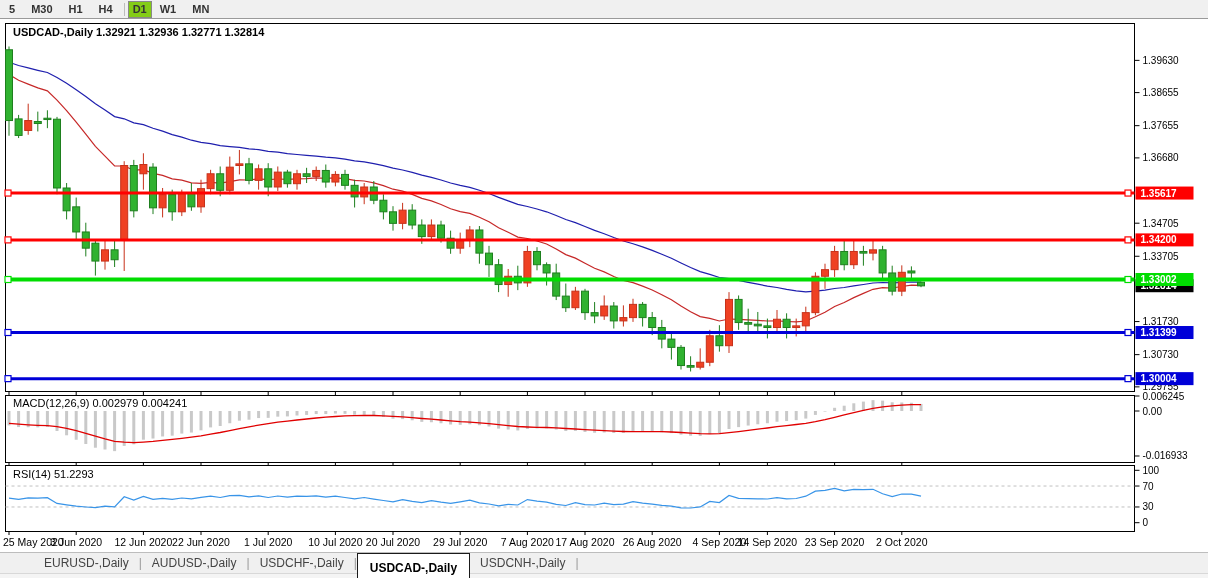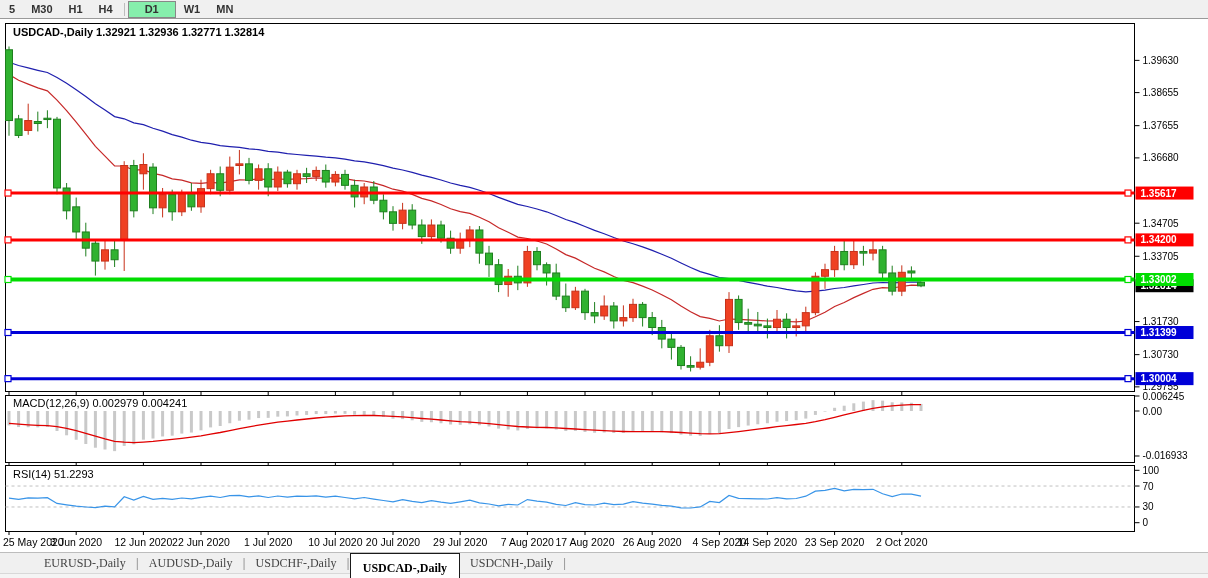--- a/index.html
+++ b/index.html
@@ -1,27 +1,27 @@
 <!DOCTYPE html>
 <html><head>
 <meta charset="utf-8">
 <style>
   html,body{margin:0;padding:0;background:#ffffff;}
   .screen{position:relative;width:1208px;height:578px;background:#ffffff;overflow:hidden;
           font-family:"Liberation Sans",sans-serif;}
   .toolbar{height:18px;background:#f0f0f0;border-bottom:1px solid #9a9a9a;display:flex;
            align-items:center;font-size:11px;font-weight:bold;color:#333;padding-left:1px;}
   .tf-btn{padding:0 8px;line-height:15px;cursor:default;}
-  .tf-btn.active{background:#86efac;border:1px solid #888;padding:0 16px;}
+  .tf-btn.active{background:#84cc16;border:1px solid #888;padding:0 4px;}
   .tf-sep{width:1px;height:13px;background:#bdbdbd;margin:0 3px;}
   .chartarea{position:relative;width:1208px;height:533px;background:#ffffff;}
   svg text{font-family:"Liberation Sans",sans-serif;}
   .tabbar{height:20px;background:#f0f0f0;border-top:1px solid #bdbdbd;display:flex;
           align-items:stretch;font-size:12px;color:#444;padding-left:34px;}
-  .tab{padding:2px 10px;white-space:nowrap;cursor:default;display:flex;align-items:center;font-family:Liberation Serif, serif;}
+  .tab{padding:2px 10px;white-space:nowrap;cursor:default;display:flex;align-items:center;}
   .tab.active{background:#ffffff;border:1px solid #1a1a1a;border-bottom:none;font-weight:bold;color:#000;padding:14px 12px;}
   .tab-sep{color:#999;display:flex;align-items:center;}
   .statusstrip{height:5px;background:#f4f4f4;border-top:1px solid #d8d8d8;}
 </style>
 </head>
 <body>
 
 <div class="screen">
   <div class="toolbar" id="toolbar">
       <div class="tf-btn">5</div>

